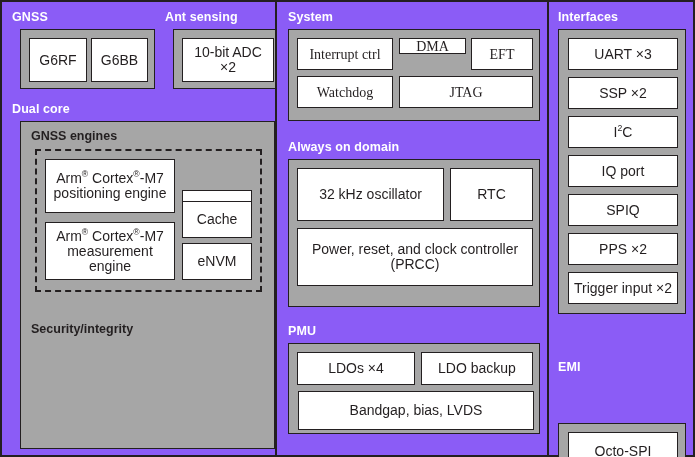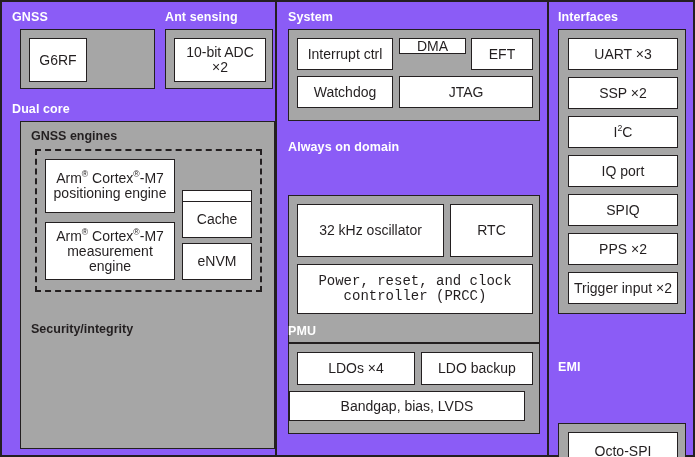--- a/index.html
+++ b/index.html
@@ -91,26 +91,27 @@
 <body>
 
 <div id="diagram">
 
   <div class="col" id="col-left">
 
     <div class="group" style="left:10px; top:8px; width:128px; height:78px;">
       <div class="group-title">GNSS</div>
       <div class="panel" style="left:8px; top:19px; width:135px; height:60px;">
         <div class="blk" style="left:8px; top:8px; width:58px; height:44px;">G6RF</div>
+        <div class="blk" style="left:70px; top:8px; width:57px; height:44px;">G6BB</div>
       </div>
     </div>
 
     <div class="group" style="left:163px; top:8px; width:110px; height:78px;">
       <div class="group-title">Ant sensing</div>
-      <div class="panel" style="left:0px; top:19px; width:108px; height:60px;">
+      <div class="panel" style="left:8px; top:19px; width:108px; height:60px;">
         <div class="blk" style="left:8px; top:8px; width:92px; height:44px;">10-bit ADC ×2</div>
       </div>
     </div>
 
     <div class="group" style="left:10px; top:100px; width:263px; height:348px;">
       <div class="group-title">Dual core</div>
 
       <div class="panel" style="left:8px; top:19px; width:255px; height:328px;">
 
         <div class="sub-title" style="left:10px; top:7px;">GNSS engines</div>
@@ -129,44 +130,44 @@
         <div class="sub-title" style="left:10px; top:200px;">Security/integrity</div>
 
       </div>
     </div>
   </div>
 
   <div class="col" id="col-mid">
 
     <div class="group" style="left:11px; top:8px; width:252px; height:110px;">
       <div class="group-title">System</div>
-      <div class="panel" style="left:0px; top:19px; width:252px; height:92px;">
+      <div class="panel" style="left:0px; top:19px; width:252px; height:92px;font-family:Liberation Serif, serif;">
         <div class="blk" style="left:8px; top:8px; width:96px; height:32px;">Interrupt ctrl</div>
         <div class="blk" style="left:110px; top:8px; width:67px; height:16px;text-align:right;">DMA</div>
         <div class="blk" style="left:182px; top:8px; width:62px; height:32px;">EFT</div>
         <div class="blk" style="left:8px; top:46px; width:96px; height:32px;">Watchdog</div>
         <div class="blk" style="left:110px; top:46px; width:134px; height:32px;">JTAG</div>
       </div>
     </div>
 
     <div class="group" style="left:11px; top:138px; width:252px; height:172px;">
       <div class="group-title">Always on domain</div>
-      <div class="panel" style="left:0px; top:19px; width:252px; height:148px;margin-top:36px;">
+      <div class="panel" style="left:0px; top:19px; width:252px; height:148px;">
         <div class="blk" style="left:8px; top:8px; width:147px; height:53px;">32 kHz oscillator</div>
         <div class="blk" style="left:161px; top:8px; width:83px; height:53px;">RTC</div>
-        <div class="blk" style="left:8px; top:68px; width:236px; height:50px;font-family:Liberation Mono, monospace;">Power, reset, and clock controller (PRCC)</div>
+        <div class="blk" style="left:8px; top:68px; width:236px; height:58px;">Power, reset, and clock controller (PRCC)</div>
       </div>
     </div>
 
     <div class="group" style="left:11px; top:322px; width:252px; height:120px;">
       <div class="group-title">PMU</div>
       <div class="panel" style="left:0px; top:19px; width:252px; height:91px;">
         <div class="blk" style="left:8px; top:8px; width:118px; height:33px;text-align:right;">LDOs ×4</div>
         <div class="blk" style="left:132px; top:8px; width:112px; height:33px;">LDO backup</div>
-        <div class="blk" style="left:0; top:47px; width:236px; height:30px;">Bandgap, bias, LVDS</div>
+        <div class="blk" style="left:9px; top:47px; width:236px; height:39px;">Bandgap, bias, LVDS</div>
       </div>
     </div>
   </div>
 
   <div class="col" id="col-right">
 
     <div class="group" style="left:9px; top:8px; width:130px; height:310px;">
       <div class="group-title">Interfaces</div>
       <div class="panel" style="left:0px; top:19px; width:128px; height:285px;">
         <div class="blk" style="left:9px; top:8px; width:110px; height:32px;">UART ×3</div>

